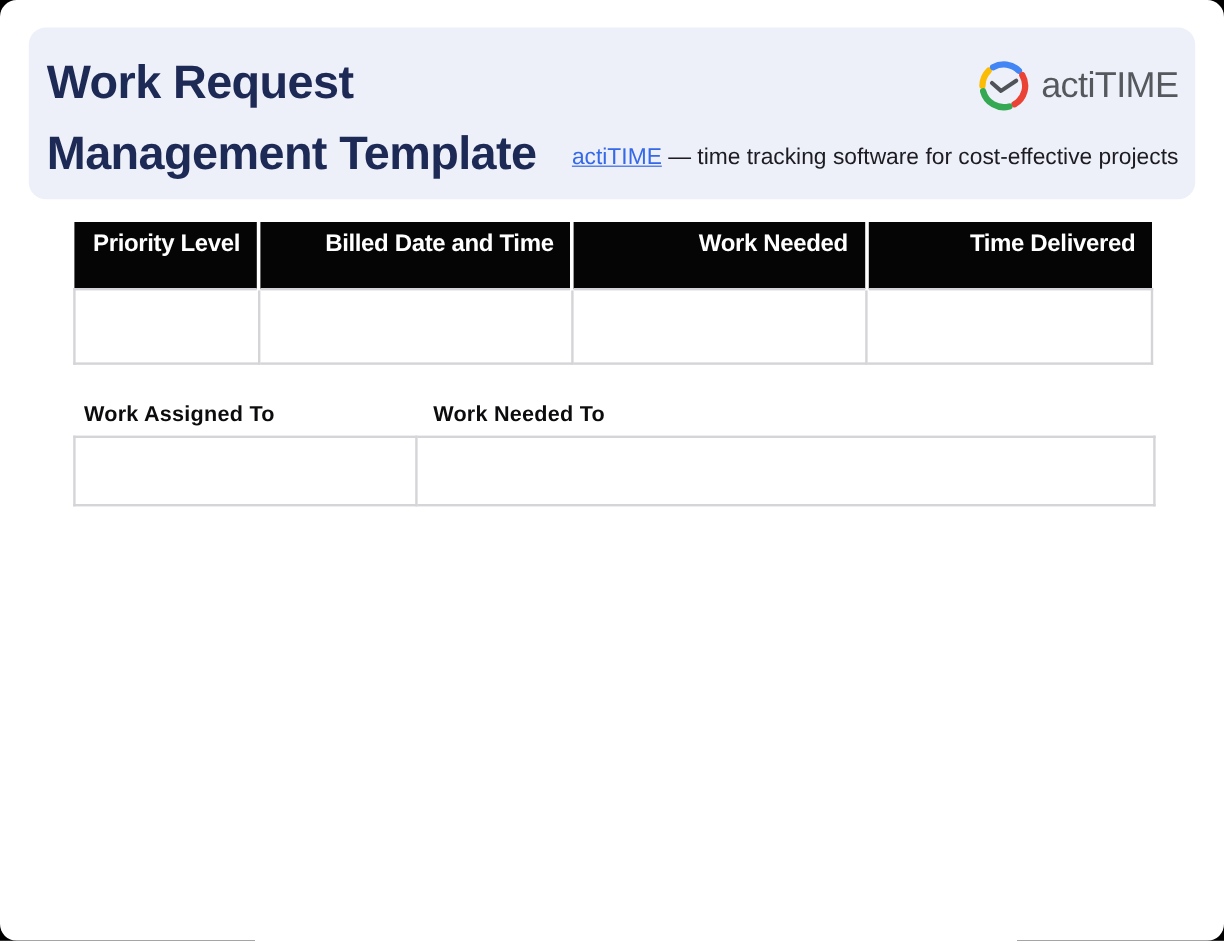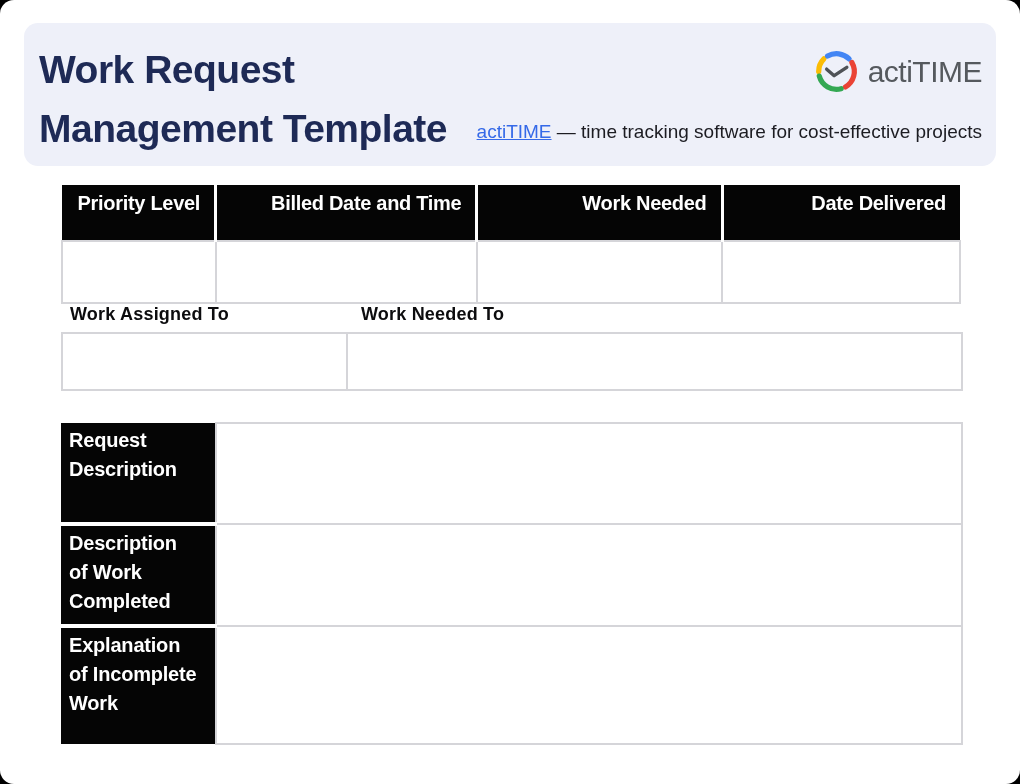--- a/index.html
+++ b/index.html
@@ -88,20 +88,21 @@
   .t1 th:last-child  { border-right: 0; }
   .t1 td {
     height: 62px;
     background: #fff;
     border: 2px solid #d5d5d9;
   }
 
   
   .assign-labels {
     display: flex;
+    margin-top: 31px;
     margin-bottom: 7px;
     font-size: 18px;
     font-weight: bold;
     color: #0c0c0e;
     letter-spacing: 0.2px;
   }
   .assign-labels .l1 { width: 292px; padding-left: 9px; }
   .assign-labels .l2 { padding-left: 8px; }
   .t2 { width: 902px; }
   .t2 td {
@@ -168,21 +169,21 @@
         <col style="width:17.1%">
           <col style="width:29.1%">
           <col style="width:27.3%">
           <col style="width:26.5%">
       </colgroup>
       <thead>
         <tr>
           <th>Priority Level</th>
           <th>Billed Date and Time</th>
           <th>Work Needed</th>
-          <th>Date Delivered</th>
+          <th>Time Delivered</th>
         </tr>
       </thead>
       <tbody>
         <tr>
           <td></td>
           <td></td>
           <td></td>
           <td></td>
         </tr>
       </tbody>
@@ -198,35 +199,15 @@
           <col style="width:68.3%">
       </colgroup>
       <tbody>
         <tr>
           <td></td>
           <td></td>
         </tr>
       </tbody>
     </table>
 
-    <table class="t3">
-      <colgroup>
-        <col style="width:155px">
-          <col>
-      </colgroup>
-      <tbody>
-        <tr class="r1">
-          <th>Request Description</th>
-          <td></td>
-        </tr>
-        <tr class="r2">
-          <th>Description of Work Completed</th>
-          <td></td>
-        </tr>
-        <tr class="r3">
-          <th>Explanation of Incomplete Work</th>
-          <td></td>
-        </tr>
-      </tbody>
-    </table>
 
   </div>
 </div>
 
 </body></html>

